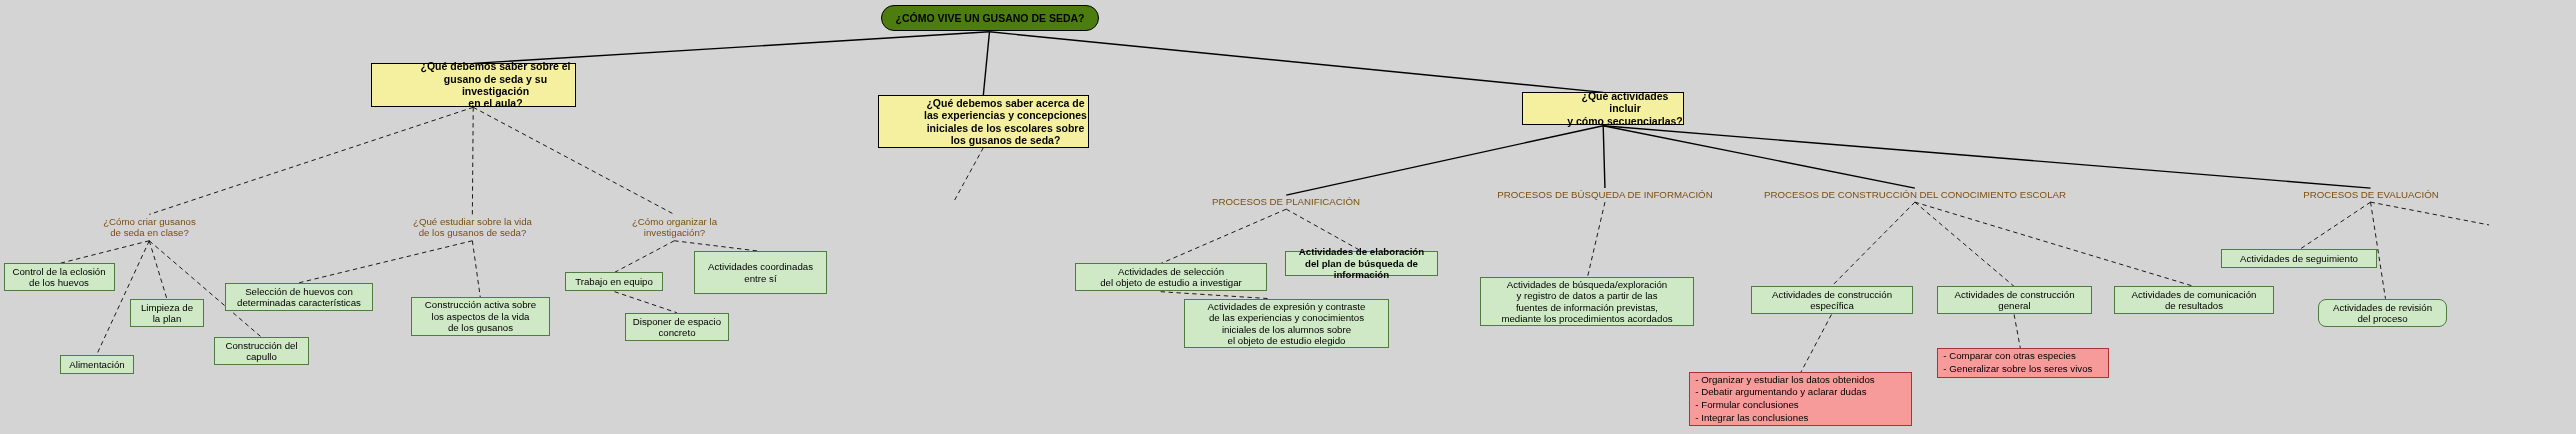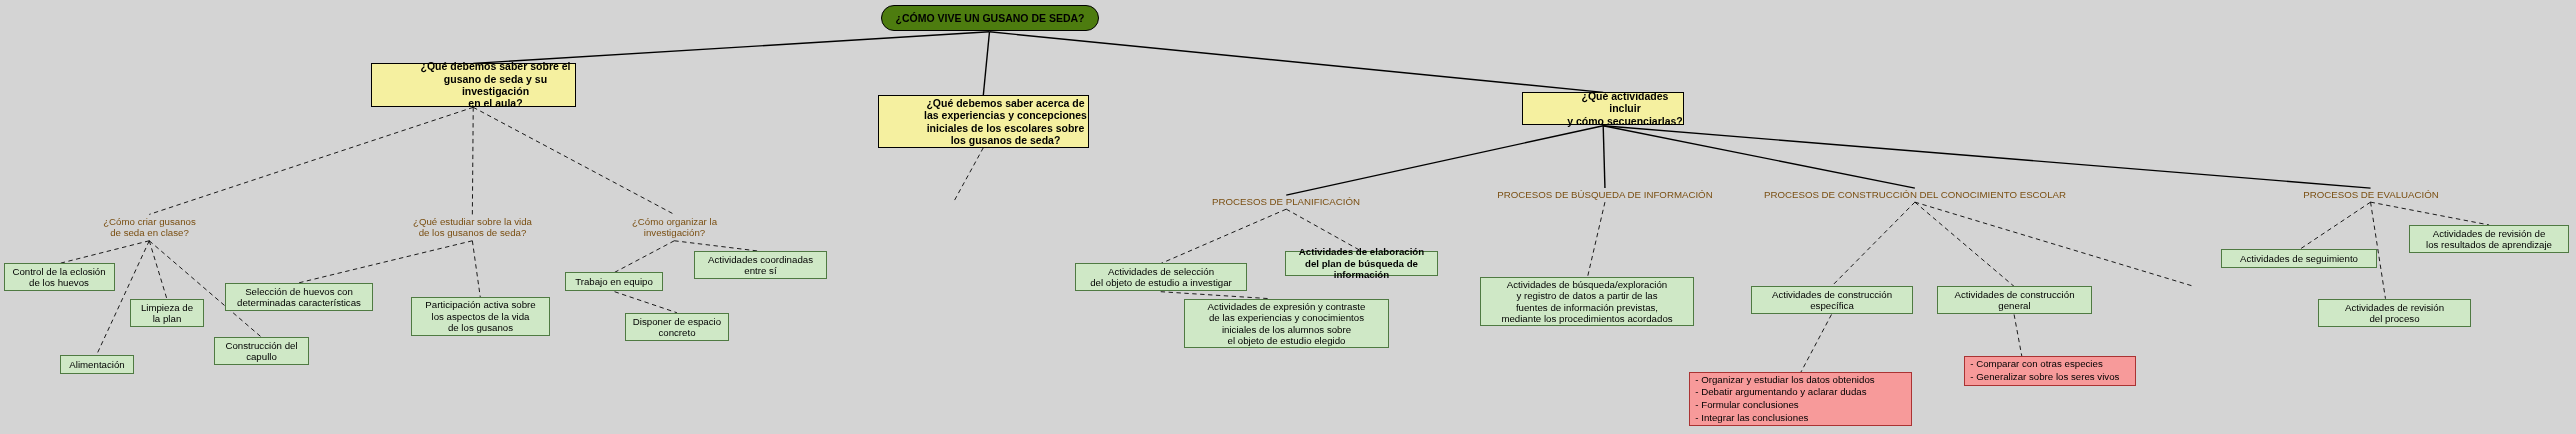--- a/index.html
+++ b/index.html
@@ -146,50 +146,50 @@
     <div class="node n-label n-label-brown" style="left: 2292px; top: 188px; width: 158px; height: 14px;">PROCESOS DE EVALUACIÓN</div>
     <div class="node n-green" style="left: 3.5px; top: 263px; width: 111px; height: 28px;">Control de la eclosión
 de los huevos</div>
     <div class="node n-green" style="left: 130px; top: 299px; width: 74px; height: 28px;">Limpieza de
 la plan</div>
     <div class="node n-green" style="left: 60px; top: 355px; width: 74px; height: 19.3px;">Alimentación</div>
     <div class="node n-green" style="left: 214px; top: 337px; width: 95px; height: 28px;">Construcción del
 capullo</div>
     <div class="node n-green" style="left: 225px; top: 283px; width: 148px; height: 28px;">Selección de huevos con
 determinadas características</div>
-    <div class="node n-green" style="left: 411px; top: 297px; width: 139px; height: 39px;">Participación activa sobre
+    <div class="node n-green" style="left: 411px; top: 297px; width: 139px; height: 39px;">Construcción activa sobre
 los aspectos de la vida
 de los gusanos</div>
     <div class="node n-green" style="left: 565px; top: 272px; width: 98px; height: 19.3px;">Trabajo en equipo</div>
     <div class="node n-green" style="left: 625px; top: 313px; width: 104px; height: 28px;">Disponer de espacio
 concreto</div>
-    <div class="node n-green" style="left: 694px; top: 251px; width: 133px; height: 28px;">Actividades coordinadas
+    <div class="node n-green" style="left: 694px; top: 251px; width: 133px; height: 43px;">Actividades coordinadas
 entre sí</div>
-    <div class="node n-green" style="left: 1075px; top: 263px; width: 172px; height: 28px;">Actividades de selección
+    <div class="node n-green" style="left: 1075px; top: 263px; width: 192px; height: 28px;">Actividades de selección
 del objeto de estudio a investigar</div>
     <div class="node n-green" style="left: 1285px; top: 251px; width: 153px; height: 25px; font-weight: bold;">Actividades de elaboración
 del plan de búsqueda de
 información</div>
     <div class="node n-green" style="left: 1168px; top: 299px; width: 205px; height: 49px; margin-left: 16px;">Actividades de expresión y contraste
 de las experiencias y conocimientos
 iniciales de los  alumnos sobre
 el objeto de estudio elegido</div>
     <div class="node n-green" style="left: 1480px; top: 277px; width: 214px; height: 49px;">Actividades de búsqueda/exploración
 y registro de datos a partir de las
 fuentes de información previstas,
 mediante los procedimientos acordados</div>
     <div class="node n-green" style="left: 1751px; top: 286px; width: 162px; height: 28px;">Actividades de construcción
 específica</div>
     <div class="node n-green" style="left: 1937px; top: 286px; width: 155px; height: 28px;">Actividades de construcción
 general</div>
+    <div class="node n-green" style="left: 2114px; top: 286px; width: 160px; height: 28px;">Actividades de comunicación
+de resultados</div>
     <div class="node n-red" style="left: 1689px; top: 372px; width: 223px; height: 54px;">- Organizar y estudiar los datos obtenidos
 - Debatir argumentando y aclarar dudas
 - Formular conclusiones
 - Integrar las conclusiones</div>
-    <div class="node n-red" style="left: 1937px; top: 356px; width: 172px; height: 30px; margin-left: 27px;">- Comparar con otras especies
+    <div class="node n-red" style="left: 1937px; top: 348px; width: 172px; height: 30px;">- Comparar con otras especies
 - Generalizar sobre los seres vivos</div>
     <div class="node n-green" style="left: 2221px; top: 249px; width: 156px; height: 19.3px;">Actividades de seguimiento</div>
-    <div class="node n-green" style="left: 2409px; top: 225px; width: 160px; height: 28px;">Actividades de revisión de
-los resultados de aprendizaje</div>
-    <div class="node n-green" style="left: 2318px; top: 299px; width: 153px; height: 28px;">Actividades de revisión
+    <div class="node n-green" style="left: 2318px; top: 299px; width: 129px; height: 28px; border-radius: 8px;">Actividades de revisión
 del proceso</div>
   </div>
 
 
 </body></html>

